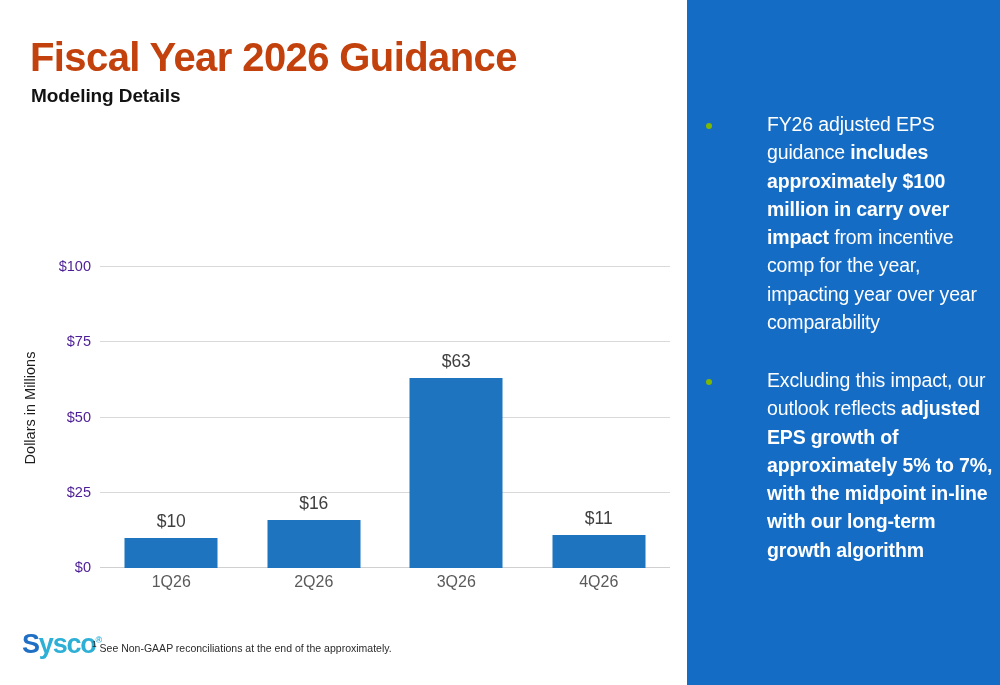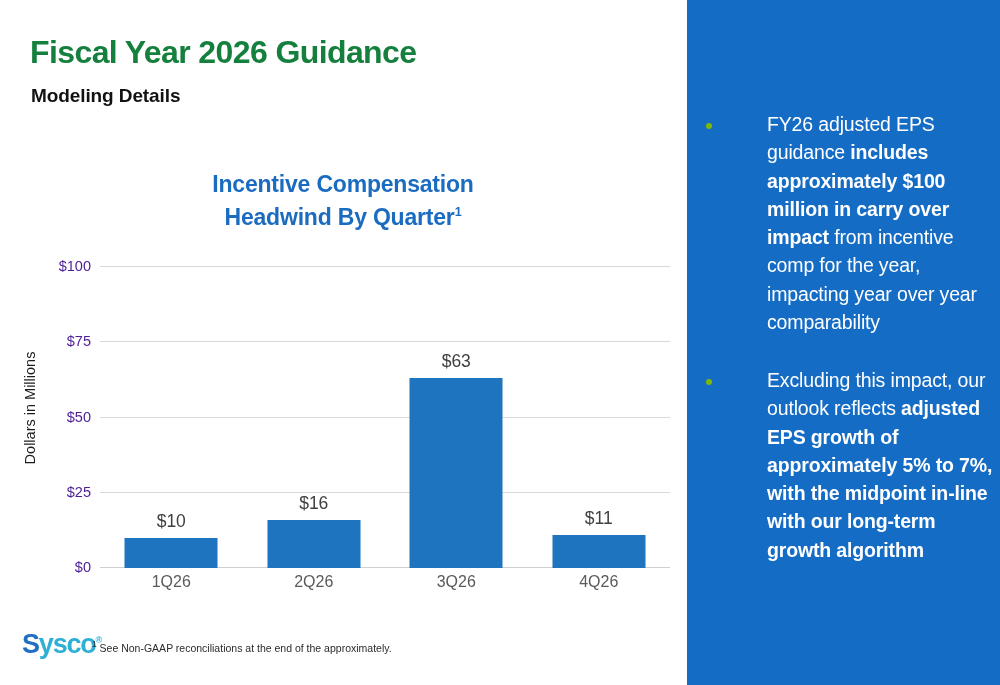--- a/index.html
+++ b/index.html
@@ -17,24 +17,24 @@
     height: 685px;
     background: #ffffff;
     overflow: hidden;
   }
 
   
   .slide-title {
     position: absolute;
     left: 30px;
     top: 36px;
-    font-size: 32px;
+    font-size: 40px;
     font-weight: 800;
     letter-spacing: -0.6px;
-    color: #15803d;
+    color: #c2410c;
     line-height: 1.05;
     white-space: nowrap;
   }
   .slide-subtitle {
     position: absolute;
     left: 31px;
     top: 86px;
     font-size: 19px;
     font-weight: 700;
     letter-spacing: -0.1px;
@@ -222,24 +222,20 @@
 </head>
 <body>
 
 <div class="slide">
 
   <div class="slide-title">Fiscal Year 2026 Guidance</div>
   <div class="slide-subtitle">Modeling Details</div>
 
   <div class="chart-area">
 
-    <div class="chart-title">
-      <span>Incentive Compensation</span><br>
-      <span>Headwind By Quarter</span><sup>1</sup>
-    </div>
 
     <div class="axis-label">Dollars in Millions</div>
 
     <div class="plot">
       <div id="gridlines">
           <div class="gridline baseline" style="bottom: 0%;">
             <span class="ytick">$0</span>
           </div>
           <div class="gridline" style="bottom: 25%;">
             <span class="ytick">$25</span>

